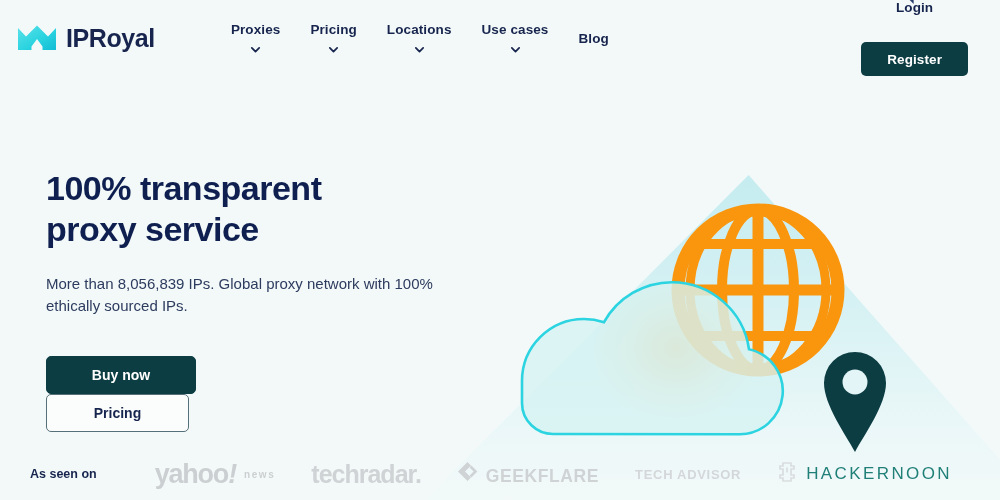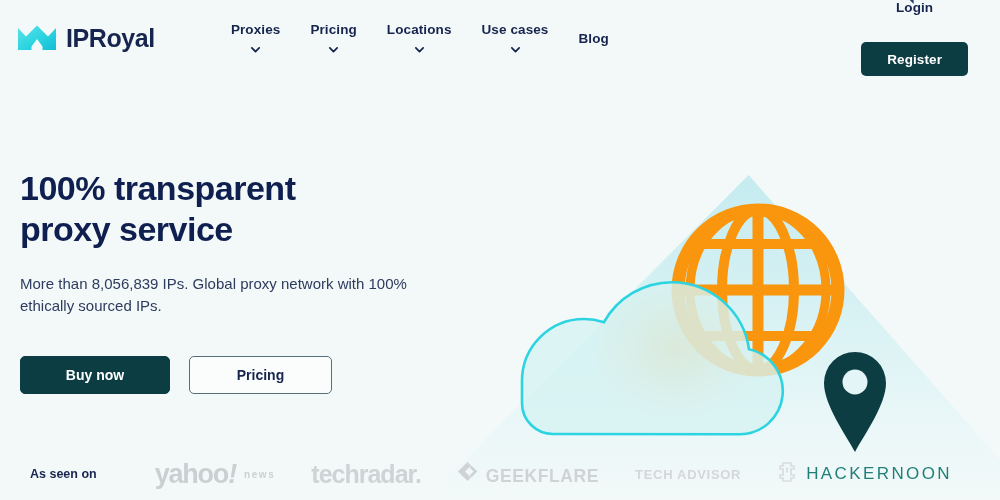--- a/index.html
+++ b/index.html
@@ -128,21 +128,21 @@
     height: 36px;
     cursor: pointer;
     letter-spacing: .1px;
   }
 
   
   .hero {
     position: relative;
     z-index: 3;
     display: flex;
-    padding: 0 20px;
+    padding: 0 46px;
   }
   .hero-copy {
     width: 470px;
     padding-top: 92px;
   }
   .hero-title {
     font-size: 34px;
     line-height: 1.2;
     font-weight: 700;
     letter-spacing: -0.5px;
@@ -153,21 +153,21 @@
     margin-top: 23px;
     font-size: 15px;
     line-height: 1.47;
     color: #2d3b5e;
     max-width: 440px;
     font-weight: 400;
   }
   .hero-actions {
     margin-top: 39px;
     display: flex;
-    gap: 19px;
+    flex-direction: column;
   }
   .btn-primary {
     background: #0c3d43;
     color: #fff;
     border: 1px solid #0c3d43;
     border-radius: 5px;
     font-size: 14px;
     font-weight: 700;
     font-family: inherit;
     width: 150px;

